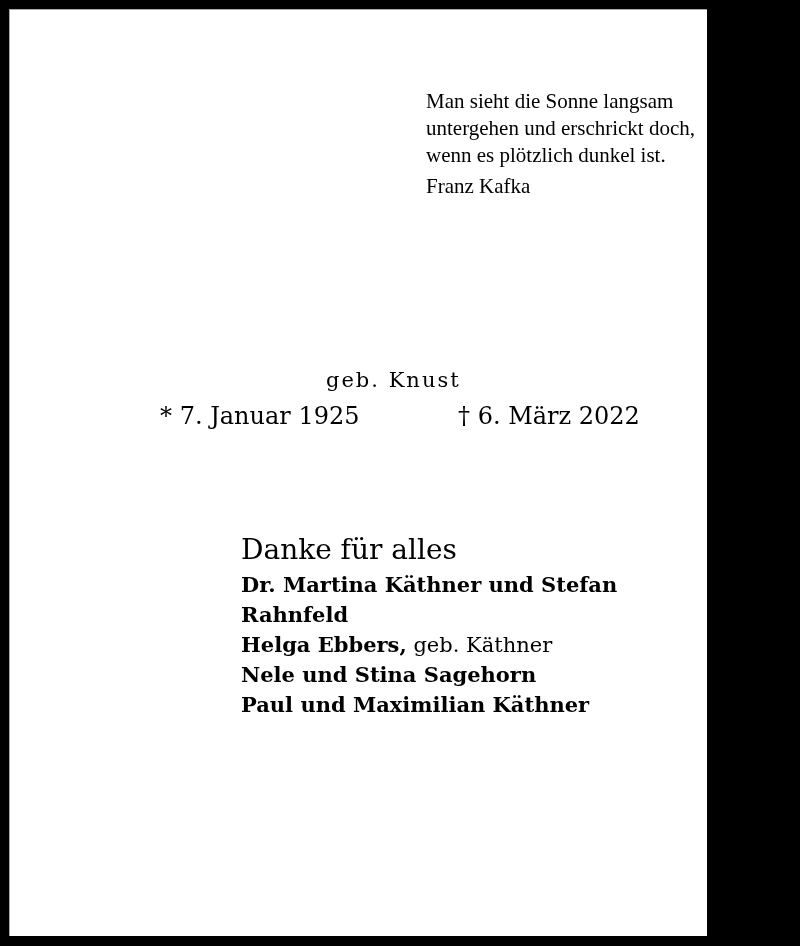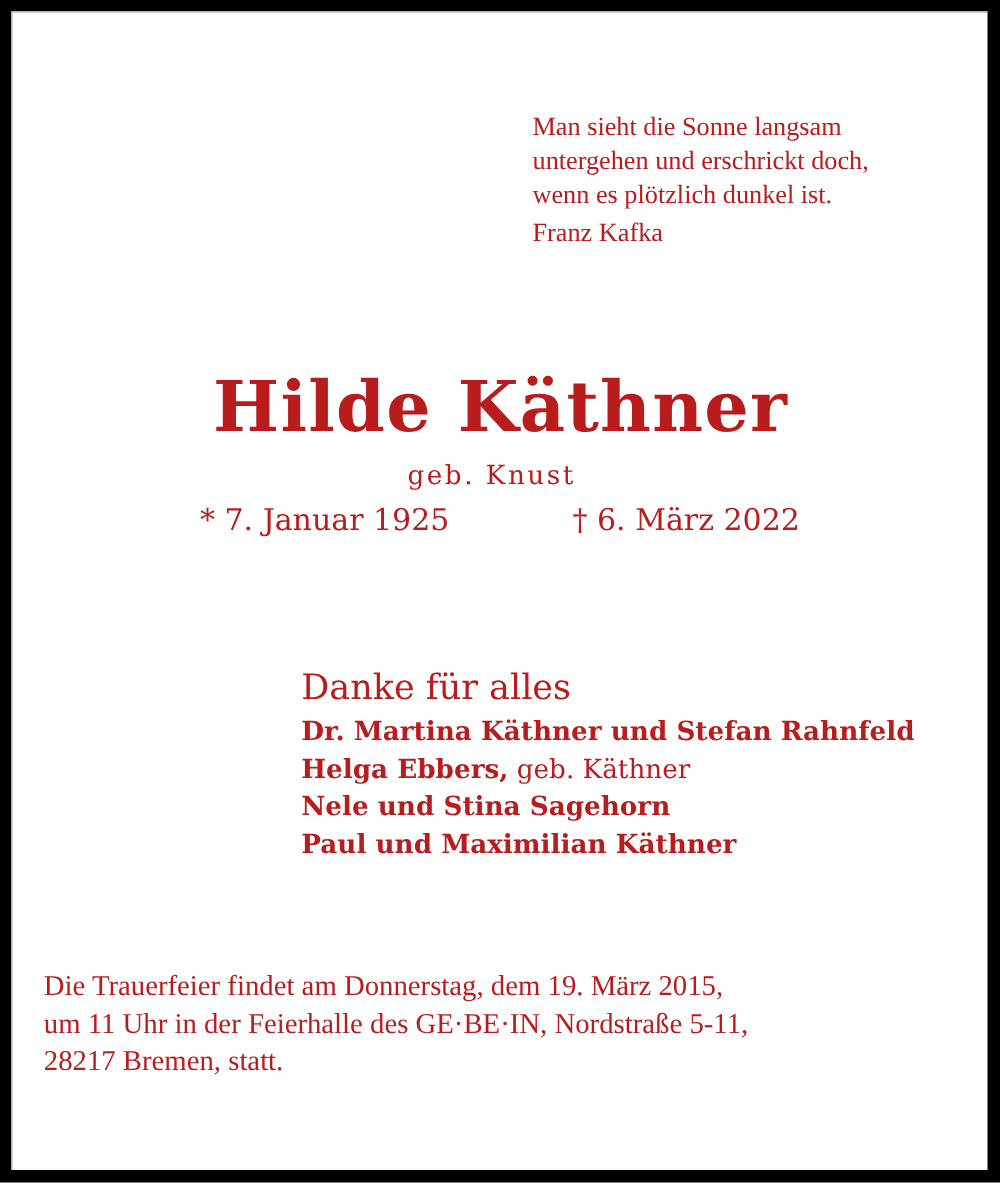--- a/index.html
+++ b/index.html
@@ -1,17 +1,17 @@
 <!DOCTYPE html>
 <html><head>
 <meta charset="utf-8">
 <style>
   html, body { margin:0; padding:0; }
   body { width:800px; height:946px; background:#000; position:relative; overflow:hidden; }
-  .page { position:absolute; left:9px; top:9px; width:781px; height:927px; background:#fff; border-left:1px solid #aaa; border-top:1px solid #aaa; box-sizing:border-box; color:#b91c1c; }
+  .page { position:absolute; left:9px; top:9px; width:698px; height:927px; background:#fff; border-left:1px solid #aaa; border-top:1px solid #aaa; box-sizing:border-box; color:#000000; }
   .serif { font-family:"DejaVu Serif", "Liberation Serif", serif; }
   .cond { font-family:"Liberation Serif", serif; }
   .quote { position:absolute; left:416px; top:78px; font-size:21px; line-height:27px; }
   .quote .author { text-align:left; width:340px; margin-top:4px; }
   .name { position:absolute; left:0; width:781px; top:283px; text-align:center; font-size:56px; font-weight:bold; letter-spacing:1px; }
   .maiden { position:absolute; left:316px; top:358px; font-size:21px; letter-spacing:2px; }
   .dates { position:absolute; top:392px; font-size:24px; }
   .born { left:150px; }
   .died { left:448px; }
   .thanks { position:absolute; left:231px; top:523px; font-size:28px; }
@@ -23,32 +23,26 @@
 <body>
 
 <div class="page">
   <div class="quote cond">
     <div>Man sieht die Sonne langsam</div>
     <div>untergehen und erschrickt doch,</div>
     <div>wenn es plötzlich dunkel ist.</div>
     <div class="author">Franz Kafka</div>
   </div>
 
-  <div class="name serif">Hilde Käthner</div>
   <div class="maiden serif">geb. Knust</div>
   <div class="dates born serif">* 7. Januar 1925</div>
   <div class="dates died serif">† 6. März 2022</div>
 
   <div class="thanks serif">Danke für alles</div>
 
   <div class="family serif">
     <div><span class="b">Dr. Martina Käthner und Stefan Rahnfeld</span></div>
     <div><span class="b">Helga Ebbers,</span><span> geb. Käthner</span></div>
     <div><span class="b">Nele und Stina Sagehorn</span></div>
     <div><span class="b">Paul und Maximilian Käthner</span></div>
   </div>
 
-  <div class="service cond">
-    <div>Die Trauerfeier findet am Donnerstag, dem 19. März 2015,</div>
-    <div>um 11 Uhr in der Feierhalle des GE·BE·IN, Nordstraße 5-11,</div>
-    <div>28217 Bremen, statt.</div>
-  </div>
 </div>
 
 </body></html>

